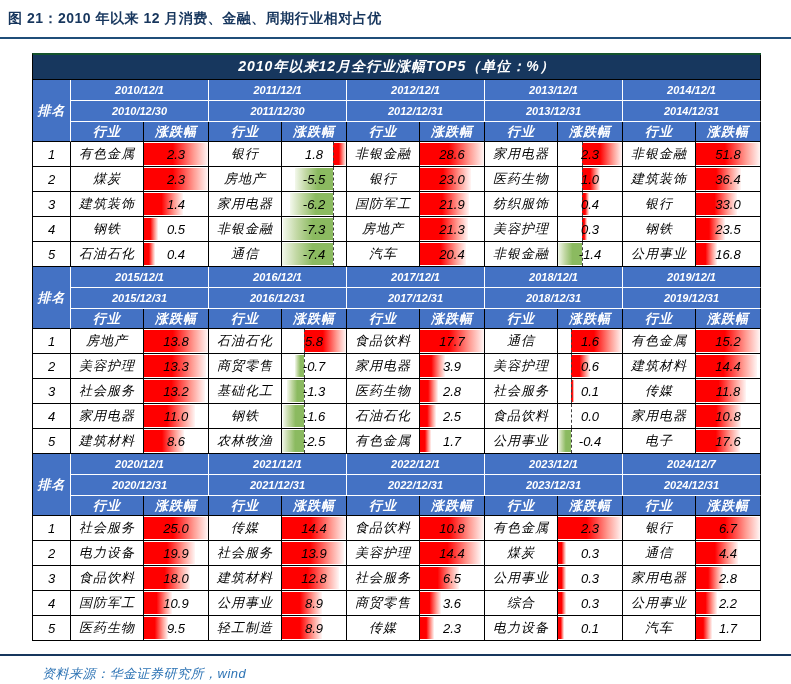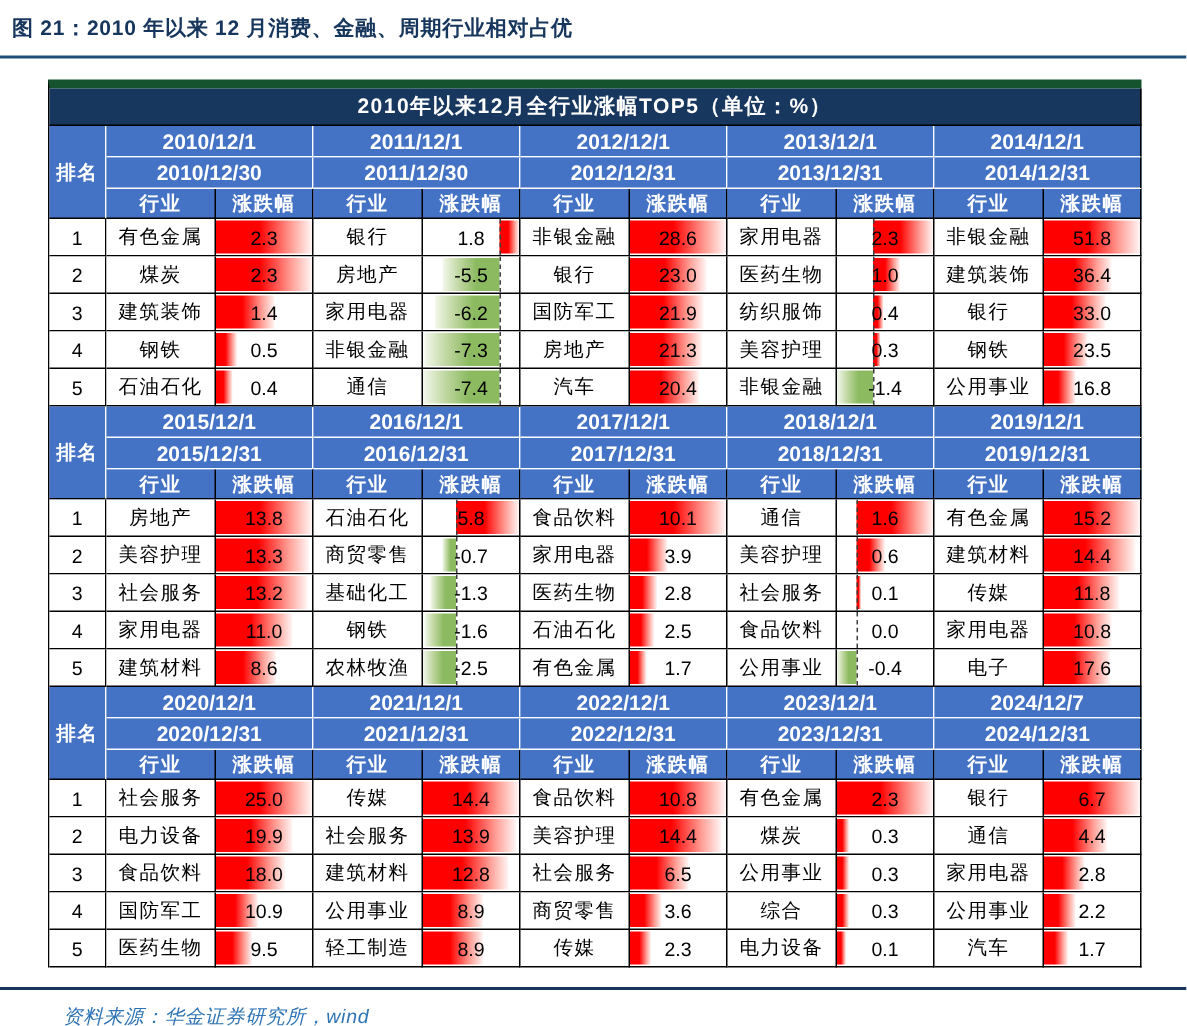--- a/index.html
+++ b/index.html
@@ -1,27 +1,27 @@
 <!DOCTYPE html>
 <html><head>
 <meta charset="utf-8">
 <style>
   html,body{margin:0;padding:0;background:#ffffff;width:791px;height:684px;overflow:hidden;
     font-family:"Liberation Sans","DejaVu Sans",sans-serif;}
   .caption{color:#17365D;font-weight:bold;font-size:14px;margin:10px 0 0 8px;letter-spacing:0.5px;}
   .caption-rule{height:2px;background:#1F4E79;margin-top:9px;width:791px;}
   .tbl-wrap{margin:14px 0 0 32px;}
   table.top5{border-collapse:separate;border-spacing:0;table-layout:fixed;
-    border-top:6px solid #14532d;border-left:1px solid #000;width:728px;}
+    border-top:2px solid #14532d;border-left:1px solid #000;width:728px;font-style:italic;}
   td{padding:0;text-align:center;vertical-align:middle;overflow:hidden;white-space:nowrap;
     border-right:1px solid #000;border-bottom:1px solid #000;}
   td.title-bar{background:#17375E;color:#fff;font-weight:bold;font-size:14px;height:24px;
     letter-spacing:1px;}
   td.hdr{background:#4472C4;color:#fff;font-weight:bold;}
-  td.date-cell{height:20px;font-size:14px;border-right-color:#fff;border-bottom-color:#fff;}
+  td.date-cell{height:20px;font-size:11px;border-right-color:#fff;border-bottom-color:#fff;}
   td.rank-hdr{font-size:13px;letter-spacing:1px;border-right-color:#fff;border-bottom-color:#000;}
   td.col-hdr{height:19px;font-size:13px;letter-spacing:1px;border-right-color:#000;border-bottom-color:#000;}
   tr > td:last-child{border-right-color:#000 !important;}
   tr.data-row td{height:24px;font-size:13px;color:#000;background:#fff;}
   td.rank-cell{font-size:13px;}
   td.industry-cell{letter-spacing:1px;}
   td.value-cell{position:relative;}
   .bar{position:absolute;top:1px;bottom:1px;z-index:0;}
   .bar.pos{background:linear-gradient(90deg,#FF0000 0%,#FF0000 45%,#FF9D94 78%,#FFF6F5 100%);}
   .bar.neg{background:linear-gradient(90deg,#F3F8EC 0%,#C2D8A4 28%,#8BBA60 60%,#8BBA60 100%);}
@@ -176,21 +176,21 @@
           <td class="hdr col-hdr">行业</td>
           <td class="hdr col-hdr">涨跌幅</td>
         </tr>
         <tr class="data-row">
           <td class="rank-cell">1</td>
           <td class="industry-cell">房地产</td>
           <td class="value-cell"><div class="bar pos" style="left: 0%; width: 100%;"></div><span class="val">13.8</span></td>
           <td class="industry-cell">石油石化</td>
           <td class="value-cell"><div class="bar pos" style="left: 34%; width: 66%;"></div><div class="axis" style="left: 34%;"></div><span class="val">5.8</span></td>
           <td class="industry-cell">食品饮料</td>
-          <td class="value-cell"><div class="bar pos" style="left: 0%; width: 100%;"></div><span class="val">10.1</span></td>
+          <td class="value-cell"><div class="bar pos" style="left: 0%; width: 100%;"></div><span class="val">17.7</span></td>
           <td class="industry-cell">通信</td>
           <td class="value-cell"><div class="bar pos" style="left: 20%; width: 80%;"></div><div class="axis" style="left: 20%;"></div><span class="val">1.6</span></td>
           <td class="industry-cell">有色金属</td>
           <td class="value-cell"><div class="bar pos" style="left: 0%; width: 100%;"></div><span class="val">15.2</span></td>
         </tr>
         <tr class="data-row">
           <td class="rank-cell">2</td>
           <td class="industry-cell">美容护理</td>
           <td class="value-cell"><div class="bar pos" style="left: 0%; width: 96.3768%;"></div><span class="val">13.3</span></td>
           <td class="industry-cell">商贸零售</td>

